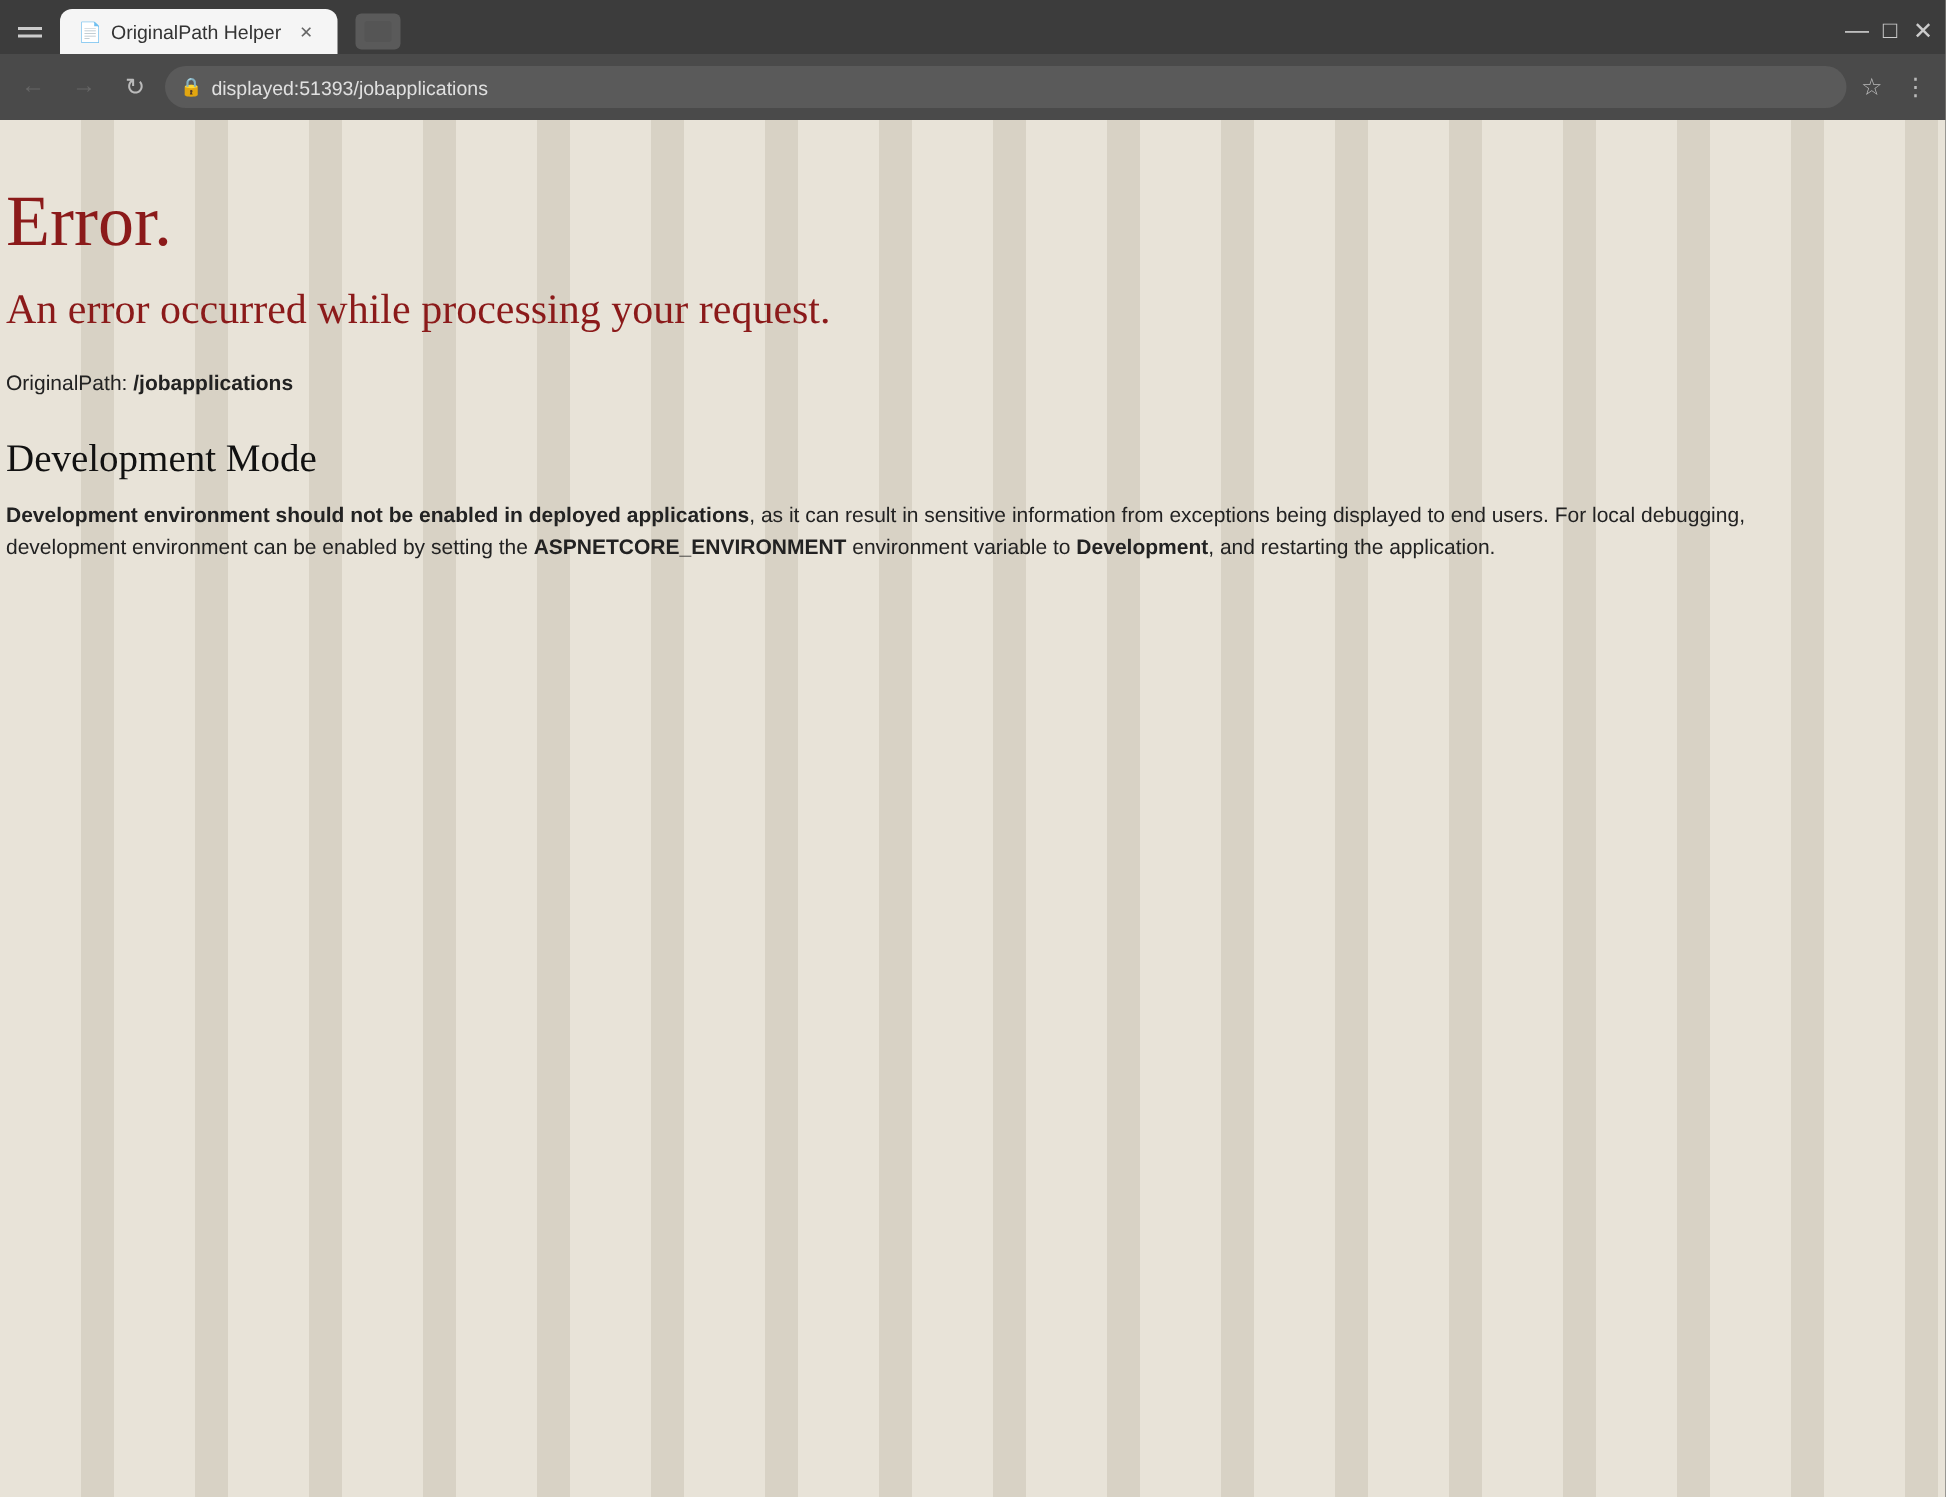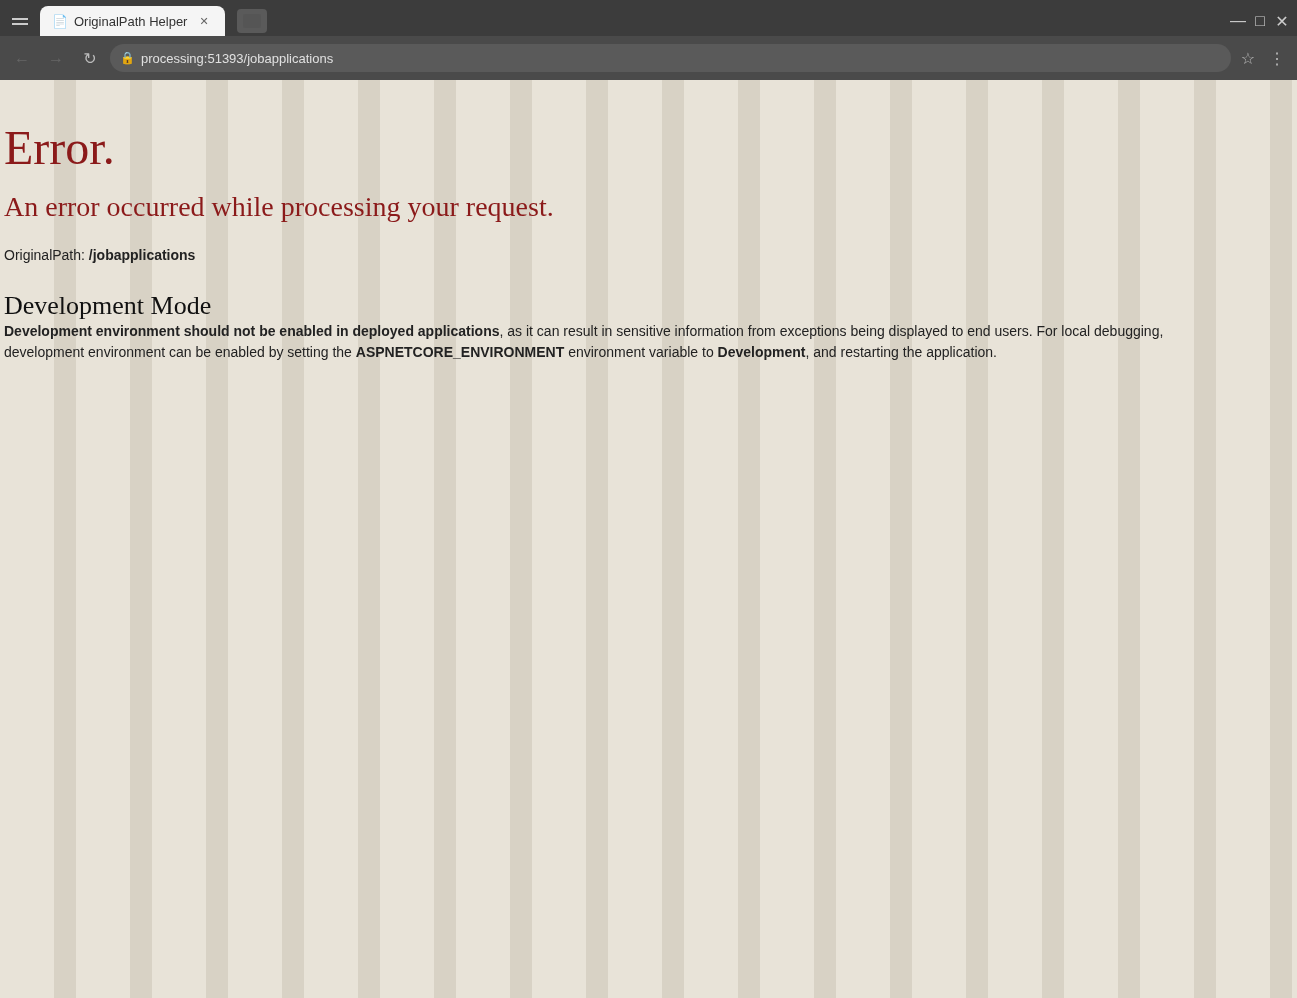--- a/index.html
+++ b/index.html
@@ -197,20 +197,21 @@
 
     .error-details strong {
       font-weight: bold;
     }
 
     .section-title {
       font-size: 26px;
       font-weight: 400;
       color: #111;
       margin-top: 28px;
+      margin-bottom: 12px;
       font-family: Georgia, serif;
     }
 
     .section-body {
       font-size: 14px;
       color: #222;
       margin-bottom: 12px;
       max-width: 1180px;
       line-height: 1.5;
       font-family: Arial, sans-serif;
@@ -246,21 +247,21 @@
       <button class="win-btn">✕</button>
     </div>
   </div>
 
   <div class="address-bar">
     <div class="nav-btn disabled">←</div>
     <div class="nav-btn disabled">→</div>
     <div class="nav-btn">↻</div>
     <div class="address-input-wrapper">
       <span class="lock-icon">🔒</span>
-      <span class="address-text">processing:51393/jobapplications</span>
+      <span class="address-text">displayed:51393/jobapplications</span>
     </div>
     <span class="star-icon">☆</span>
     <span class="menu-dots">⋮</span>
   </div>
 
   <div class="page-content">
     <h1 class="error-title">Error.</h1>
     <h2 class="error-subtitle">An error occurred while processing your request.</h2>
 
     <p class="error-details">

